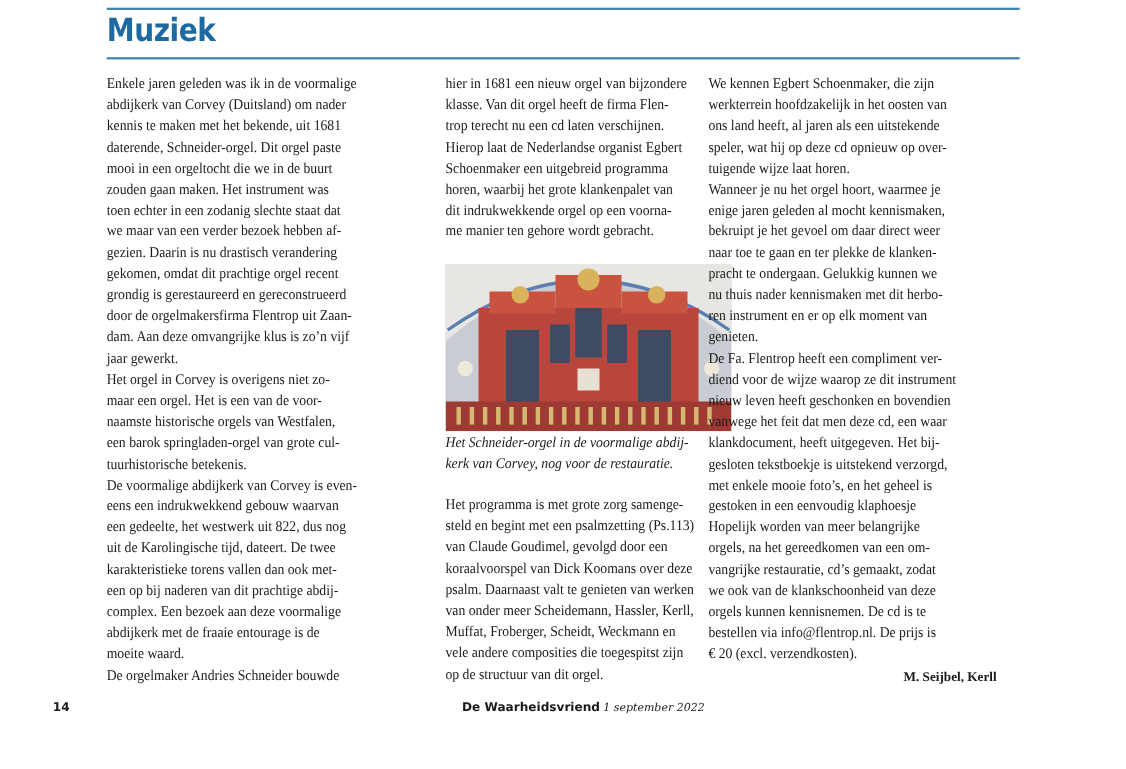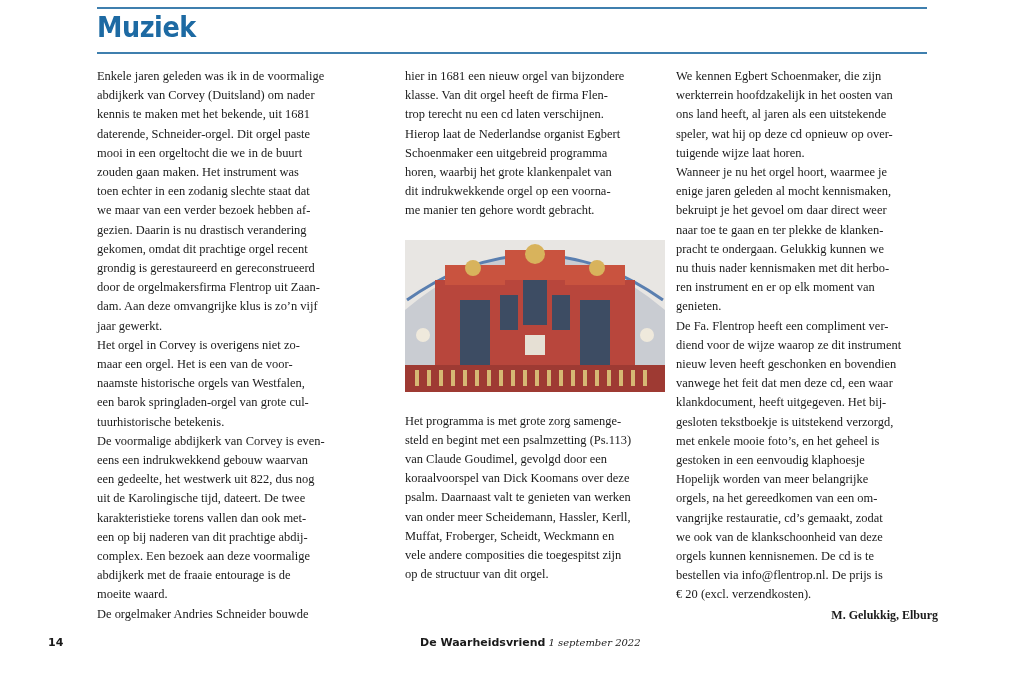--- a/index.html
+++ b/index.html
@@ -8,21 +8,21 @@
   .rule { position: absolute; left: 97px; width: 830px; height: 2px; background: #3f7fae; }
   .rule.top { top: 7px; }
   .rule.bottom { top: 52px; }
   .title { position: absolute; left: 97px; top: 10px; margin: 0;
            font-family: "DejaVu Sans", sans-serif; font-weight: bold; font-size: 29px;
            color: #1d6aa3; letter-spacing: -0.5px; transform: scaleX(0.88); transform-origin: left top; }
   .col { position: absolute; top: 66px; width: 262px; font-size: 13.4px; line-height: 19.2px; font-family: Liberation Serif, serif; }
   .col p { margin: 0; }
   .col1 { left: 97px; }
   .col2 { left: 405px; }
-  .col3 { left: 676px; }
+  .col3 { left: 644px; }
   .t { display: block; white-space: nowrap; transform: scaleX(0.93); transform-origin: left top; }
   .photo { position: relative; width: 260px; height: 152px; margin-top: 20px; overflow: hidden;
            background: #d9d9d9; }
   .caption { margin-top: 4px; font-style: italic; color: #1a1a1a; }
   .gap { height: 19px; }
   .author { text-align: right; font-weight: bold; font-size: 12px; margin-top: 2px; }
   .footer { position: absolute; top: 636px; font-size: 11px; }
   .page-num { left: 48px; font-weight: bold; }
   .pub { left: 420px; }
   .pub .name { font-weight: bold; }
@@ -118,20 +118,24 @@
           <rect x="166" y="130" width="4" height="16"></rect>
         <rect x="178" y="130" width="4" height="16"></rect>
           <rect x="190" y="130" width="4" height="16"></rect>
         <rect x="202" y="130" width="4" height="16"></rect>
           <rect x="214" y="130" width="4" height="16"></rect>
         <rect x="226" y="130" width="4" height="16"></rect>
           <rect x="238" y="130" width="4" height="16"></rect>
       </g>
     </svg>
   </div>
+  <p class="caption">
+      <span class="t">Het Schneider-orgel in de voormalige abdij-</span>
+      <span class="t">kerk van Corvey, nog voor de restauratie.</span>
+    </p>
   <div class="gap"></div>
   <p>
       <span class="t">Het programma is met grote zorg samenge-</span>
       <span class="t">steld en begint met een psalmzetting (Ps.113)</span>
       <span class="t">van Claude Goudimel, gevolgd door een</span>
       <span class="t">koraalvoorspel van Dick Koomans over deze</span>
       <span class="t">psalm. Daarnaast valt te genieten van werken</span>
       <span class="t">van onder meer Scheidemann, Hassler, Kerll,</span>
       <span class="t">Muffat, Froberger, Scheidt, Weckmann en</span>
       <span class="t">vele andere composities die toegespitst zijn</span>
@@ -163,19 +167,19 @@
       <span class="t">met enkele mooie foto’s, en het geheel is</span>
       <span class="t">gestoken in een eenvoudig klaphoesje</span>
       <span class="t">Hopelijk worden van meer belangrijke</span>
       <span class="t">orgels, na het gereedkomen van een om-</span>
       <span class="t">vangrijke restauratie, cd’s gemaakt, zodat</span>
       <span class="t">we ook van de klankschoonheid van deze</span>
       <span class="t">orgels kunnen kennisnemen. De cd is te</span>
       <span class="t">bestellen via info@flentrop.nl. De prijs is</span>
       <span class="t">€ 20 (excl. verzendkosten).</span>
     </p>
-  <div class="author">M. Gelukkig, Elburg</div>
+  <div class="author">M. Seijbel, Kerll</div>
 </div>
 
 <div class="footer page-num">14</div>
 <div class="footer pub">
   <span class="name">De Waarheidsvriend</span><span class="date">1 september 2022</span>
 </div>
 
 </body></html>

